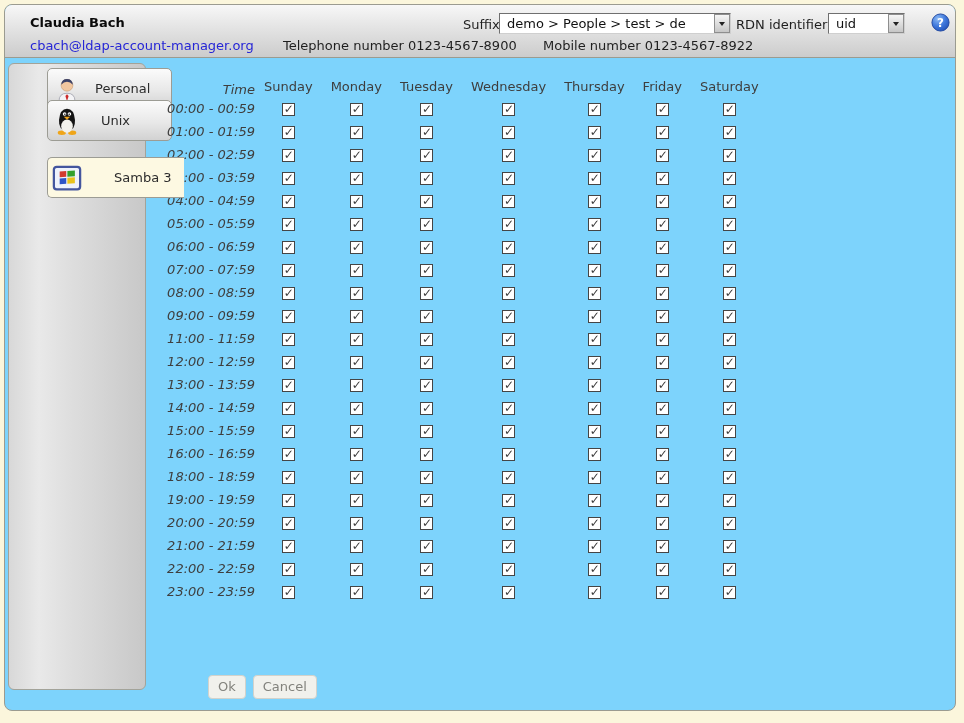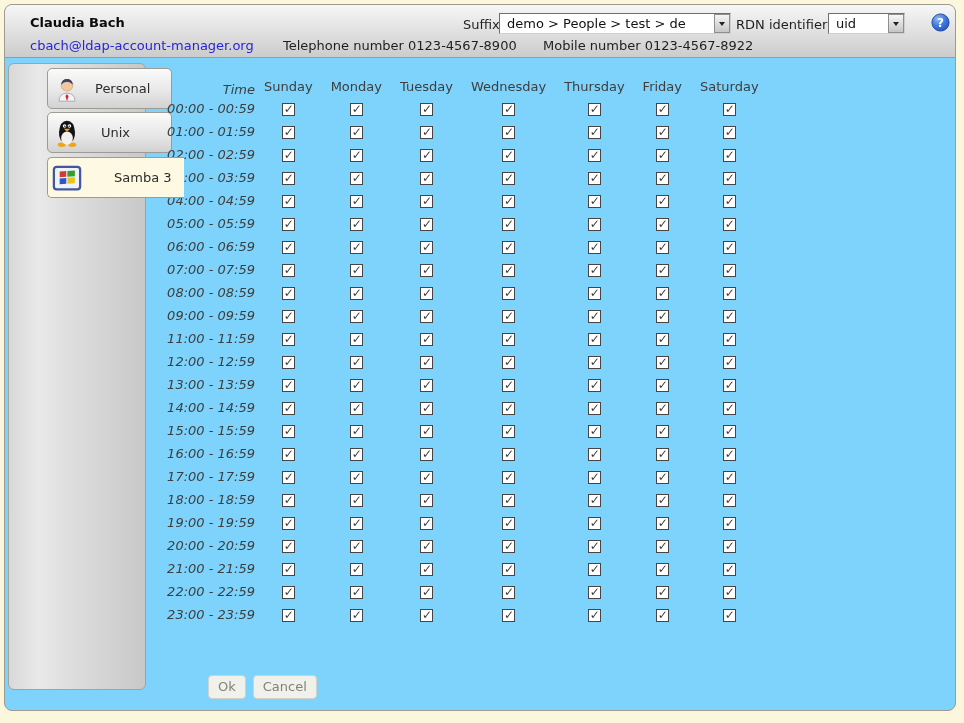--- a/index.html
+++ b/index.html
@@ -53,21 +53,21 @@
     background:linear-gradient(90deg,#d8d8d8 0%,#e9e9e9 22%,#dedede 45%,#c8c8c8 100%);
   }
   .tab {
     position:absolute; left:2px; width:125px; height:41px;
     border:1px solid #9c9c94; border-radius:5px;
     background:linear-gradient(180deg,#fbfbfb 0%,#e8e8e8 55%,#d2d2d2 100%);
     display:flex; align-items:center; gap:13px; padding-left:4px;
     cursor:pointer; color:#2c2c2c;margin-left:36px;
   }
   .tab-1 { top:4px; }
-  .tab-2 { top:48px;gap:19px; }
+  .tab-2 { top:36px;gap:19px; }
   .tab-3 { top:93px; }
   .tab.active {
     width:137px; background:#fdf9e2; border-right:none;
     border-radius:5px 0 0 5px; z-index:3;gap:32px;
   }
   .tab .icn { width:30px; height:30px; flex:0 0 30px; }
   
   .content { position:absolute; left:145px; top:58px; width:805px; height:647px; }
   table.schedule { border-collapse:collapse; margin:16px 0 0 13px; color:#3e3e3e; }
   table.schedule th {
@@ -357,30 +357,20 @@
             <td class="time-col">16:00 - 16:59</td>
             <td><span class="checkbox checked"></span></td>
             <td><span class="checkbox checked"></span></td>
             <td><span class="checkbox checked"></span></td>
             <td><span class="checkbox checked"></span></td>
             <td><span class="checkbox checked"></span></td>
             <td><span class="checkbox checked"></span></td>
             <td><span class="checkbox checked"></span></td>
           </tr>
           <tr>
-            <td class="time-col">17:00 - 17:59</td>
-            <td><span class="checkbox checked"></span></td>
-            <td><span class="checkbox checked"></span></td>
-            <td><span class="checkbox checked"></span></td>
-            <td><span class="checkbox checked"></span></td>
-            <td><span class="checkbox checked"></span></td>
-            <td><span class="checkbox checked"></span></td>
-            <td><span class="checkbox checked"></span></td>
-          </tr>
-          <tr>
             <td class="time-col">18:00 - 18:59</td>
             <td><span class="checkbox checked"></span></td>
             <td><span class="checkbox checked"></span></td>
             <td><span class="checkbox checked"></span></td>
             <td><span class="checkbox checked"></span></td>
             <td><span class="checkbox checked"></span></td>
             <td><span class="checkbox checked"></span></td>
             <td><span class="checkbox checked"></span></td>
           </tr>
           <tr>

